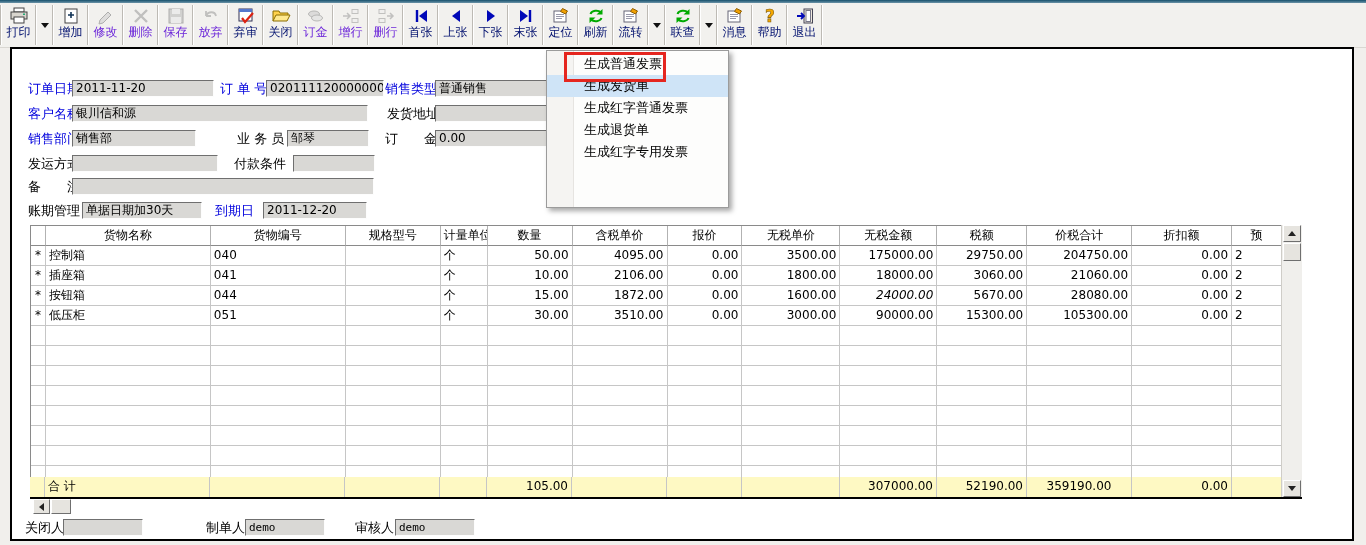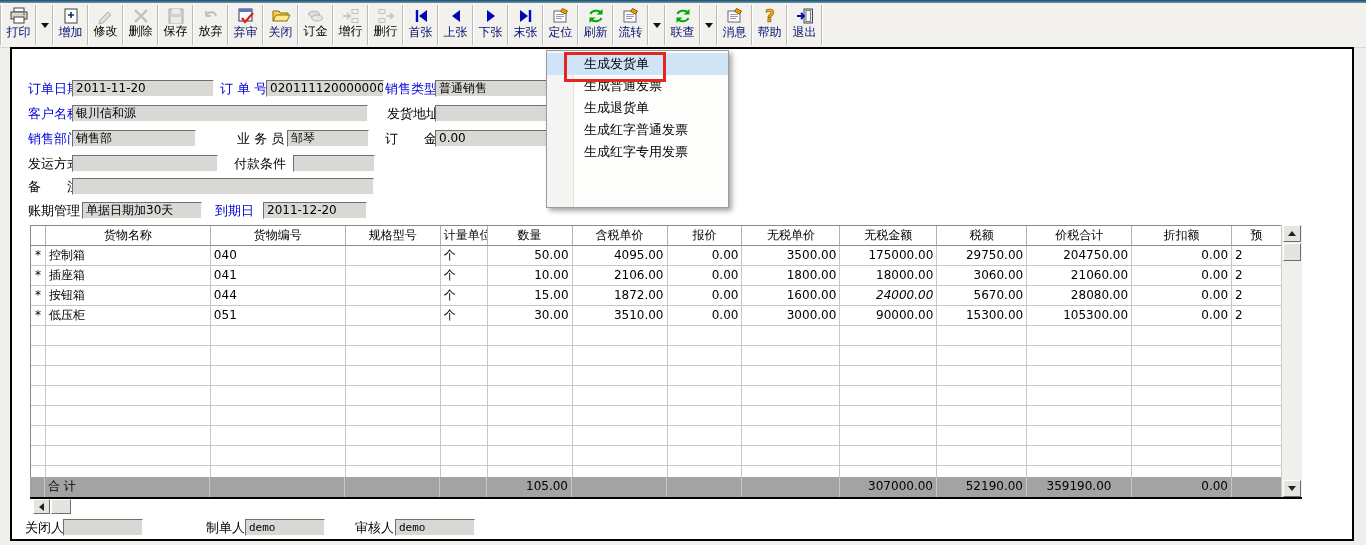--- a/index.html
+++ b/index.html
@@ -11,21 +11,21 @@
     background:linear-gradient(#16506c,#6c94a8);}
 
   
   .toolbar{position:absolute;left:0;top:3px;width:1366px;height:44px;
     background:#f2f1ee;display:flex;align-items:stretch;border-bottom:1px solid #d9d7d2;}
   .tb-sep{width:0;border-left:1px solid #bdbab4;border-right:1px solid #ffffff;margin:2px 0;}
   .tb-btn{width:33px;display:flex;flex-direction:column;align-items:center;justify-content:flex-start;
     padding-top:3px;cursor:default;}
   .tb-icon{height:19px;display:flex;align-items:center;justify-content:center;}
   .tb-label{font-size:12px;line-height:14px;color:#00106e;white-space:nowrap;}
-  .tb-btn.disabled .tb-label{color:#000000;font-family:Liberation Mono, monospace;}
+  .tb-btn.disabled .tb-label{color:#6d28d9;}
   .tb-btn.disabled .tb-icon svg{filter:grayscale(1) opacity(.55);}
   .tb-dd{width:15px;display:flex;align-items:center;justify-content:center;}
   .dd-tri{width:0;height:0;border-left:4px solid transparent;border-right:4px solid transparent;
     border-top:5px solid #111;}
 
   
   .panel{position:absolute;left:10px;top:47px;width:1340px;height:490px;
     background:#ffffff;border:2px solid #000;}
 
   .lab{position:absolute;font-size:13px;line-height:17px;color:#000;white-space:nowrap;}
@@ -54,21 +54,21 @@
   
   .grid-wrap{position:absolute;left:18px;top:176px;width:1272px;height:272px;
     border-bottom:2px solid #000;box-sizing:content-box;}
   .grid{position:absolute;left:0;top:0;width:1252px;border-top:1px solid #8a8a8a;border-left:1px solid #8a8a8a;box-sizing:border-box;}
   .grow{display:flex;height:20px;}
   .gcell{box-sizing:border-box;border-right:1px solid #c6c6c6;border-bottom:1px solid #c6c6c6;
     font-size:12px;line-height:19px;padding:0 3px;white-space:nowrap;overflow:hidden;color:#000;}
   .ghead .gcell{text-align:center;border-right:1px solid #b2b2b2;border-bottom:1px solid #8a8a8a;background:#fff;}
   .rows-clip{height:232px;overflow:hidden;}
   .total-row{position:absolute;left:0;bottom:0;width:1252px;background:#d9d6d1;}
-  .total-row .gcell{border-bottom:none;background:#a3a3a3;}
+  .total-row .gcell{border-bottom:none;background:#fef9c3;}
 
   
   .vscroll{position:absolute;right:0;top:0;width:20px;height:272px;background:#f0efec;
     border-left:1px solid #cfcdc8;}
   .sb-btn{position:absolute;left:1px;width:18px;height:17px;background:#e6e4df;
     border:1px solid;border-color:#fff #6f6f6f #6f6f6f #fff;box-sizing:border-box;
     display:flex;align-items:center;justify-content:center;}
   .sb-up{top:0;} .sb-down{bottom:0;}
   .sb-thumb{position:absolute;left:1px;top:18px;width:18px;height:18px;background:#e6e4df;
     border:1px solid;border-color:#fff #6f6f6f #6f6f6f #fff;box-sizing:border-box;}
@@ -633,21 +633,21 @@
     <div class="fld mono p-clf"></div>
     <span class="lab p-mkl">制单人</span>
     <div class="fld mono p-mkf">demo</div>
     <span class="lab p-aul">审核人</span>
     <div class="fld mono p-auf">demo</div>
   </div>
 
   <div class="menu">
     <div class="menu-gutter"></div>
     <div id="menu-items">
+        <div class="menu-item">生成普通发票</div>
         <div class="menu-item selected">生成发货单</div>
-        <div class="menu-item">生成普通发票</div>
+        <div class="menu-item">生成红字普通发票</div>
         <div class="menu-item">生成退货单</div>
-        <div class="menu-item">生成红字普通发票</div>
         <div class="menu-item">生成红字专用发票</div>
       </div>
     <div class="annot" style="border-color: rgb(229, 38, 31);"></div>
   </div>
 </div>
 
 </body></html>

